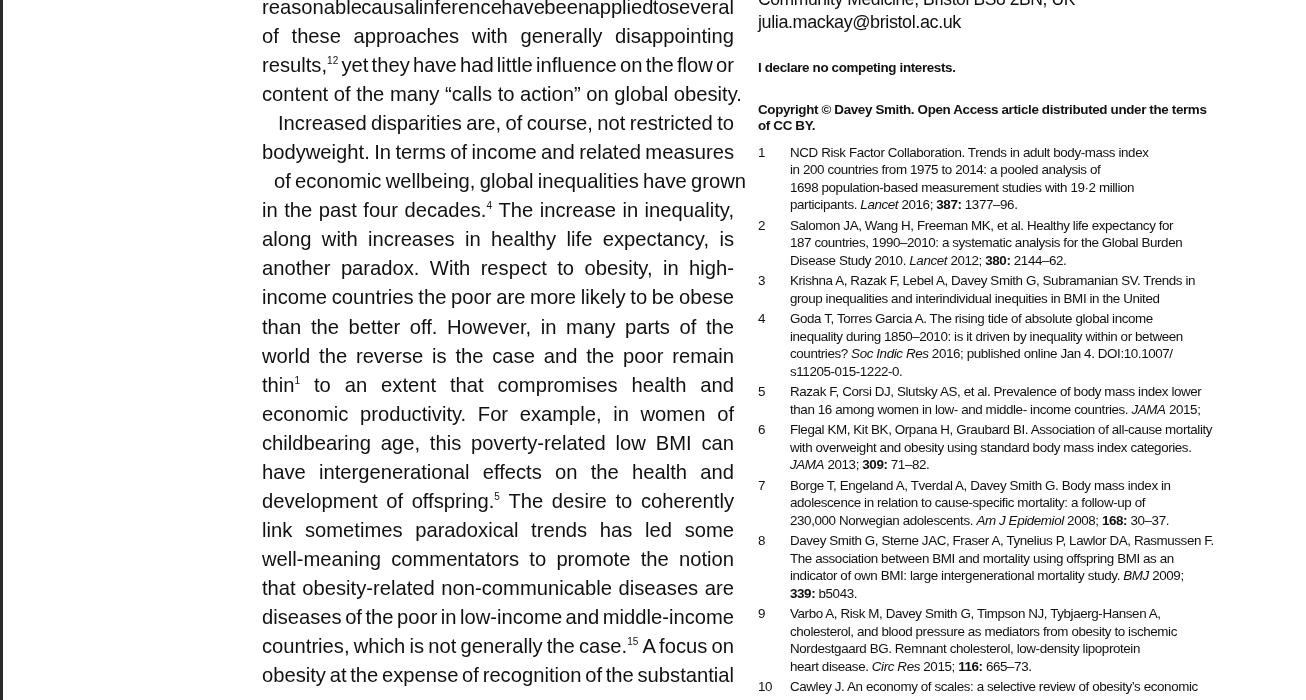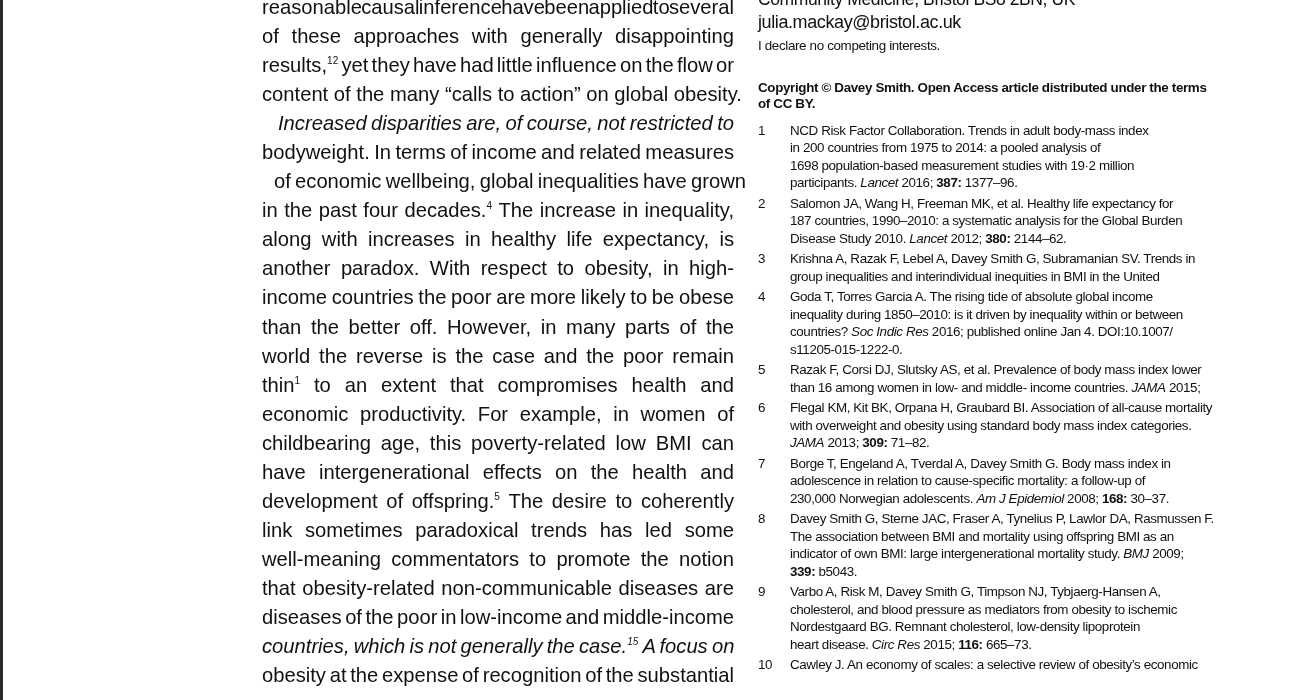--- a/index.html
+++ b/index.html
@@ -34,21 +34,20 @@
       height: 29.05px;
       white-space: nowrap;
       text-align: justify;
       text-align-last: justify;
     }
     .main-column .line.last {
       text-align-last: left;
     }
     .main-column .line.indent {
       padding-left: 16px;
-      font-style: italic;
     }
     sup {
       font-size: 10px;
       vertical-align: 0;
       position: relative;
       top: -8px;
       line-height: 0;
     }
     .side-column {
       position: absolute;
@@ -68,21 +67,21 @@
       line-height: 23px;
       height: 23px;
       white-space: nowrap;
       letter-spacing: -0.4px;
     }
     .small-note {
       font-size: 13.4px;
       line-height: 16.5px;
       letter-spacing: -0.35px;
     }
-    .declare { margin-top: 4px; }
+    .declare { margin-top: 26px; font-weight: bold; }
     .copyright { margin-top: 25px; width: 450px; font-weight: bold; }
     .refs {
       margin-top: 9px;
       list-style: none;
       padding: 0;
     }
     .ref {
       position: relative;
       padding-left: 32px;
       font-size: 13.4px;
@@ -122,21 +121,21 @@
     <span class="line" style="word-spacing: 3.19px;"><span>world the reverse is the case and the poor remain</span></span>
     <span class="line" style="word-spacing: 8.28px;"><span>thin</span><sup>1</sup><span>&nbsp;to an extent that compromises health and</span></span>
     <span class="line" style="word-spacing: 5.98px;"><span>economic productivity. For example, in women of</span></span>
     <span class="line" style="word-spacing: 4.23px;"><span>childbearing age, this poverty-related low BMI can</span></span>
     <span class="line" style="word-spacing: 7.64px;"><span>have intergenerational effects on the health and</span></span>
     <span class="line" style="word-spacing: 2.99px;"><span>development of offspring.</span><sup>5</sup><span>&nbsp;The desire to coherently</span></span>
     <span class="line" style="word-spacing: 7.04px;"><span>link sometimes paradoxical trends has led some</span></span>
     <span class="line" style="word-spacing: 4.63px;"><span>well-meaning commentators to promote the notion</span></span>
     <span class="line" style="word-spacing: 1.02px;"><span>that obesity-related non-communicable diseases are</span></span>
     <span class="line" style="word-spacing: -2.14px;"><span>diseases of the poor in low-income and middle-income</span></span>
-    <span class="line" style="word-spacing: -1.41px; font-style: italic;"><span>countries, which is not generally the case.</span><sup>15</sup><span>&nbsp;A focus on</span></span>
+    <span class="line" style="word-spacing: -1.41px;"><span>countries, which is not generally the case.</span><sup>15</sup><span>&nbsp;A focus on</span></span>
     <span class="line" style="word-spacing: -1.88px;"><span>obesity at the expense of recognition of the substantial</span></span>
   </div>
 
 <div class="side-column">
   <div class="address-line">Community Medicine, Bristol BS8 2BN, UK</div>
   <div class="email">julia.mackay@bristol.ac.uk</div>
   <div class="small-note declare">I declare no competing interests.</div>
   <div class="small-note copyright">
     <span>Copyright © Davey Smith. Open Access article distributed under the terms</span><br>
     <span>of CC BY.</span>

